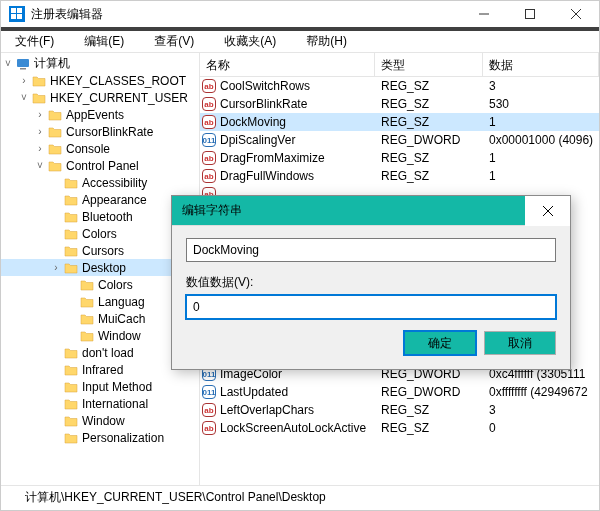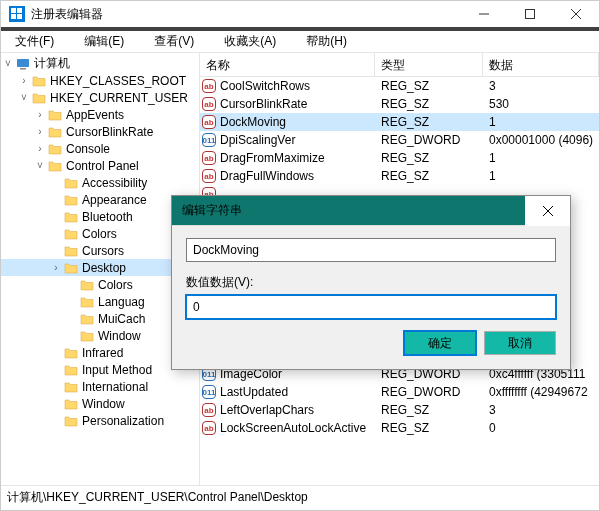--- a/index.html
+++ b/index.html
@@ -25,23 +25,23 @@
 .lhdr div{padding:4px 6px;border-right:1px solid #e5e5e5}
 .col-n{width:175px}.col-t{width:108px}.col-d{flex:1}
 .lrow{display:flex;height:18px;align-items:center}
 .lrow.sel{background:#cce8ff}
 .lrow .ic{width:18px;display:flex;justify-content:center}
 .lrow .nm{width:157px;padding-left:2px;white-space:nowrap;overflow:hidden}
 .lrow .tp{width:108px;padding-left:6px}
 .lrow .dt{flex:1;padding-left:6px;white-space:nowrap;overflow:hidden}
 .val-ic{width:14px;height:14px;border:1px solid #a33;background:#fff;display:flex;align-items:center;justify-content:center;font-size:8px;color:#c33;font-weight:bold;border-radius:4px}
 .val-ic.dw{border-color:#2a6fb5;color:#2a6fb5}
-.statusbar{height:24px;border-top:1px solid #e5e5e5;display:flex;align-items:center;padding:0 6px}
+.statusbar{height:24px;border-top:1px solid #e5e5e5;display:flex;align-items:center;padding:0 24px}
 .dialog{position:absolute;left:170px;top:194px;width:400px;background:#f0f0f0;border:1px solid #8a8a8a;box-shadow:3px 3px 12px rgba(0,0,0,.25)}
-.dlg-title{height:30px;background:#0f766e;display:flex;align-items:center;padding-left:10px;border-bottom:1px solid #ddd}
+.dlg-title{height:30px;background:#14b8a6;display:flex;align-items:center;padding-left:10px;border-bottom:1px solid #ddd}
 .dlg-title span{flex:1}
 .dlg-close{width:45px;height:30px;display:flex;align-items:center;justify-content:center;background:#fff}
 .dlg-body{padding:12px 14px 14px}
 .dlg-body label{display:block;margin-bottom:4px}
 .dlg-body input{width:100%;height:24px;border:1px solid #7a7a7a;padding:0 6px;background:#fff;margin-bottom:12px}
 .dlg-body input.focused{border:1px solid #0078d7;outline:1px solid #0078d7}
 .dlg-btns{display:flex;justify-content:flex-end;gap:8px}
 .dlg-btns button{width:72px;height:24px;background:#14b8a6;border:1px solid #adadad}
 .dlg-btns button.def{border:1px solid #0078d7;outline:1px solid #0078d7}
 </style>
@@ -261,20 +261,30 @@
           <span>Window</span>
         </div>
         <div class="tree-row">
           <span class="indent" style="width: 48px;"></span>
           <span class="chev"></span>
           <span class="icon folder">
             <svg viewBox="0 0 14 14">
               <path d="M1 3h4l1.5 1.5H13v7.5H1z" fill="#ffd76b" stroke="#d9a23a" stroke-width="0.5"></path>
             </svg>
           </span>
+          <span>don't load</span>
+        </div>
+        <div class="tree-row">
+          <span class="indent" style="width: 48px;"></span>
+          <span class="chev"></span>
+          <span class="icon folder">
+            <svg viewBox="0 0 14 14">
+              <path d="M1 3h4l1.5 1.5H13v7.5H1z" fill="#ffd76b" stroke="#d9a23a" stroke-width="0.5"></path>
+            </svg>
+          </span>
           <span>Infrared</span>
         </div>
         <div class="tree-row">
           <span class="indent" style="width: 48px;"></span>
           <span class="chev"></span>
           <span class="icon folder">
             <svg viewBox="0 0 14 14">
               <path d="M1 3h4l1.5 1.5H13v7.5H1z" fill="#ffd76b" stroke="#d9a23a" stroke-width="0.5"></path>
             </svg>
           </span>

